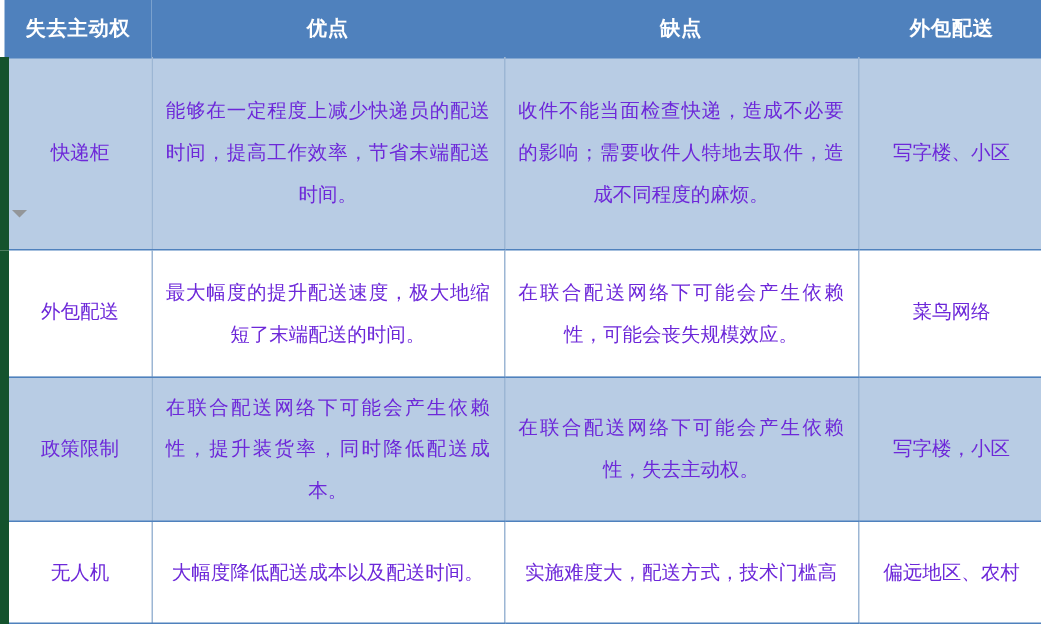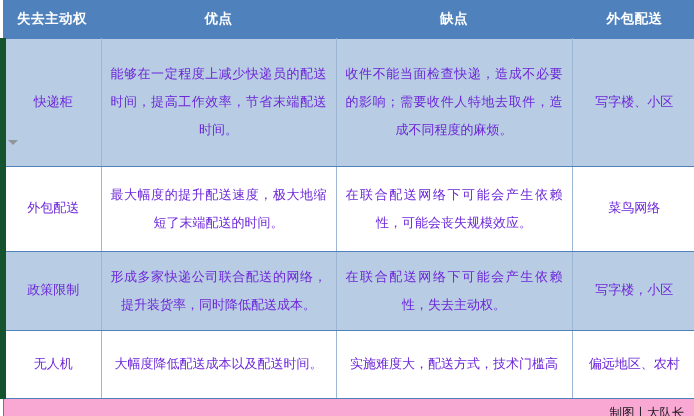--- a/index.html
+++ b/index.html
@@ -144,21 +144,21 @@
         <td class="last-col loc-cell">写字楼、小区</td>
       </tr>
       <tr class="plain r2">
         <td class="first-col mode-cell">外包配送</td>
         <td class="text-cell">最大幅度的提升配送速度，极大地缩短了末端配送的时间。</td>
         <td class="text-cell">在联合配送网络下可能会产生依赖性，可能会丧失规模效应。</td>
         <td class="last-col loc-cell">菜鸟网络</td>
       </tr>
       <tr class="shaded r3">
         <td class="first-col mode-cell">政策限制</td>
-        <td class="text-cell">形成多家快递公司联合配送的网络，提升装货率，同时降低配送成本。</td>
+        <td class="text-cell">在联合配送网络下可能会产生依赖性，提升装货率，同时降低配送成本。</td>
         <td class="text-cell">在联合配送网络下可能会产生依赖性，失去主动权。</td>
         <td class="last-col loc-cell">写字楼，小区</td>
       </tr>
       <tr class="plain r4">
         <td class="first-col mode-cell">无人机</td>
         <td class="text-cell">大幅度降低配送成本以及配送时间。</td>
         <td class="text-cell">实施难度大，配送方式，技术门槛高</td>
         <td class="last-col loc-cell">偏远地区、农村</td>
       </tr>
     </tbody>

